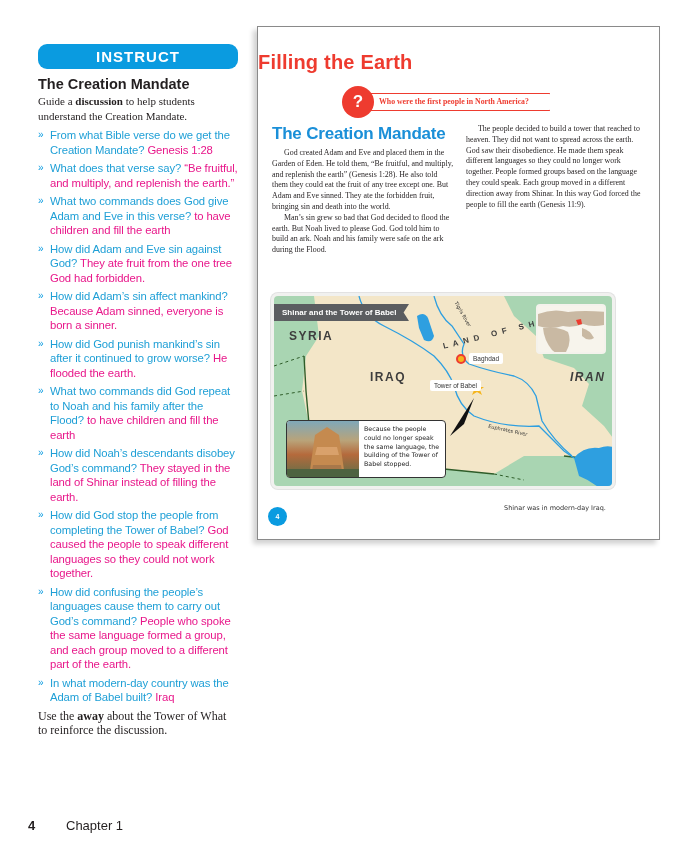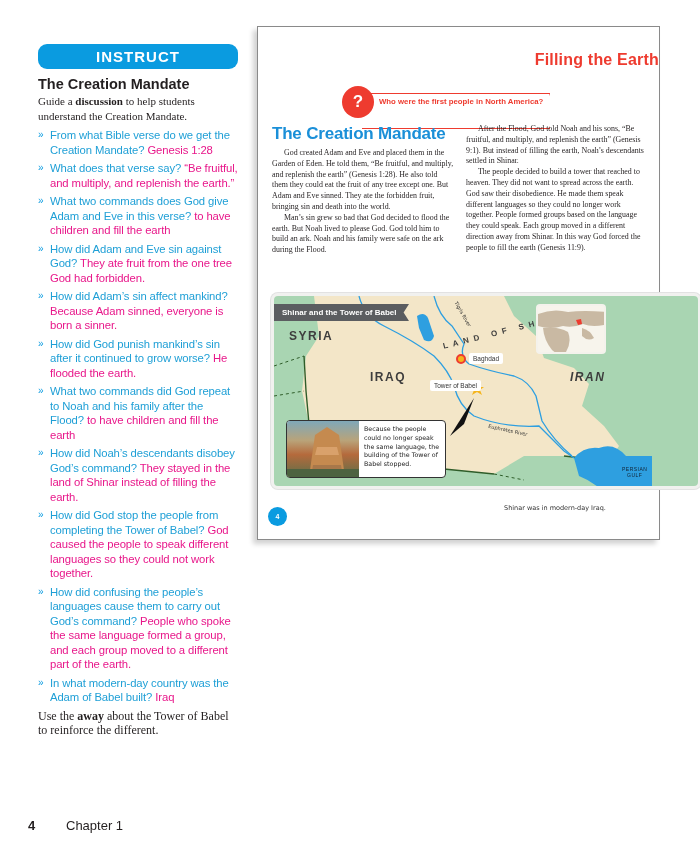--- a/index.html
+++ b/index.html
@@ -26,43 +26,44 @@
   .footer { position: absolute; left: 28px; top: 818px; font-size: 13px; color: #231f20; }
   .footer-num { font-weight: bold; display: inline-block; width: 38px; }
 
   
   .student-page {
     position: absolute; left: 257px; top: 26px; width: 403px; height: 514px;
     background: #fff; border: 1.5px solid #8a8a8a;
     box-shadow: -4px 4px 5px rgba(0,0,0,0.18);
   }
   .sp-title {
-    position: absolute; left: 0; top: 24px; width: 100%; text-align: right;
-    font-size: 16px; font-weight: bold; color: #ee3b2f; letter-spacing: 0.2px;
+    position: absolute; left: 0; top: 24px; width: 100%; text-align: left;
+    font-size: 20px; font-weight: bold; color: #ee3b2f; letter-spacing: 0.2px;
   }
   .question-banner { position: absolute; left: 84px; top: 59px; height: 32px; width: 210px; }
   .q-circle {
     position: absolute; left: 0; top: 0; width: 32px; height: 32px; border-radius: 50%;
     background: #ee3b2f; color: #fff; font-weight: bold; font-size: 17px; text-align: center; line-height: 32px; z-index: 2;
   }
   .q-ribbon {
-    position: absolute; left: 20px; top: 7px; height: 36px; width: 188px;
+    position: absolute; left: 20px; top: 7px; height: 18px; width: 188px;
     border: 1.2px solid #ee3b2f; border-left: none; background: #fff;
     font-size: 7.8px; font-weight: bold; color: #ee3b2f; line-height: 16px; padding-left: 17px;
     clip-path: polygon(0 0, 100% 0, 97% 50%, 100% 100%, 0 100%);
+    font-family: Liberation Serif, serif;
   }
   .sp-cols { position: absolute; left: 14px; top: 97px; width: 376px; display: flex; gap: 12px; }
   .sp-col { flex: 1; }
   .sp-heading { font-size: 17px; font-weight: bold; color: #1a8fd8; margin-bottom: 4px; letter-spacing: -0.2px; }
   .sp-para { font-family: "Liberation Serif", serif; font-size: 7.9px; line-height: 10.8px; text-indent: 12px; color: #231f20; text-align: left; }
   .sp-col.right { padding-top: 0; }
 
   
   .map-frame {
-    position: absolute; left: 13px; top: 266px; width: 430px; height: 196px;
+    position: absolute; left: 13px; top: 266px; width: 344px; height: 196px;
     border-radius: 7px; border: 3px solid #f1f1ef; background: #a9d5b2; overflow: hidden;
     box-shadow: 0 0 0 1px #e2e2e2;
   }
   .map-frame svg { position: absolute; left: 0; top: 0; }
   .map-title-tab {
     position: absolute; left: 0; top: 8px; height: 17px; width: 135px; background: #5b5d60;
     color: #fff; font-size: 8px; font-weight: bold; line-height: 17px; padding-left: 8px;
     clip-path: polygon(0 0, 100% 0, 96% 50%, 100% 100%, 0 100%);
   }
   .map-label { position: absolute; font-weight: bold; color: #3d3d3d; letter-spacing: 1.5px; }
@@ -115,21 +116,21 @@
     <li class="q-item"><span class="q-bullet">»</span><span class="q-text">How did Adam and Eve sin against God?</span> <span class="a-text">They ate fruit from the one tree God had forbidden.</span></li>
     <li class="q-item"><span class="q-bullet">»</span><span class="q-text">How did Adam’s sin affect mankind?</span> <span class="a-text">Because Adam sinned, everyone is born a sinner.</span></li>
     <li class="q-item"><span class="q-bullet">»</span><span class="q-text">How did God punish mankind’s sin after it continued to grow worse?</span> <span class="a-text">He flooded the earth.</span></li>
     <li class="q-item"><span class="q-bullet">»</span><span class="q-text">What two commands did God repeat to Noah and his family after the Flood?</span> <span class="a-text">to have children and fill the earth</span></li>
     <li class="q-item"><span class="q-bullet">»</span><span class="q-text">How did Noah’s descendants disobey God’s command?</span> <span class="a-text">They stayed in the land of Shinar instead of filling the earth.</span></li>
     <li class="q-item"><span class="q-bullet">»</span><span class="q-text">How did God stop the people from completing the Tower of Babel?</span> <span class="a-text">God caused the people to speak different languages so they could not work together.</span></li>
     <li class="q-item"><span class="q-bullet">»</span><span class="q-text">How did confusing the people’s languages cause them to carry out God’s command?</span> <span class="a-text">People who spoke the same language formed a group, and each group moved to a different part of the earth.</span></li>
     <li class="q-item"><span class="q-bullet">»</span><span class="q-text">In what modern-day country was the Adam of Babel built?</span> <span class="a-text">Iraq</span></li>
   </ul>
   <p class="outro">
-    <span>Use the </span><b>away</b><span> about the Tower of Babel to reinforce the different.</span>
+    <span>Use the </span><b>away</b><span> about the Tower of What to reinforce the discussion.</span>
   </p>
 </div>
 
 <div class="footer">
   <span class="footer-num">4</span><span>Chapter 1</span>
 </div>
 
 <div class="student-page">
   <div class="sp-title">Filling the Earth</div>
 
@@ -138,21 +139,20 @@
     <div class="q-ribbon">Who were the first people in North America?</div>
   </div>
 
   <div class="sp-cols">
     <div class="sp-col left">
       <div class="sp-heading">The Creation Mandate</div>
       <p class="sp-para">God created Adam and Eve and placed them in the Garden of Eden. He told them, “Be fruitful, and multiply, and replenish the earth” (Genesis 1:28). He also told them they could eat the fruit of any tree except one. But Adam and Eve sinned. They ate the forbidden fruit, bringing sin and death into the world.</p>
       <p class="sp-para">Man’s sin grew so bad that God decided to flood the earth. But Noah lived to please God. God told him to build an ark. Noah and his family were safe on the ark during the Flood.</p>
     </div>
     <div class="sp-col right">
-      <p class="sp-para">After the Flood, God told Noah and his sons, “Be fruitful, and multiply, and replenish the earth” (Genesis 9:1). But instead of filling the earth, Noah’s descendants settled in Shinar.</p>
       <p class="sp-para">The people decided to build a tower that reached to heaven. They did not want to spread across the earth. God saw their disobedience. He made them speak different languages so they could no longer work together. People formed groups based on the language they could speak. Each group moved in a different direction away from Shinar. In this way God forced the people to fill the earth (Genesis 11:9).</p>
     </div>
   </div>
 
   <div class="map-frame">
     <svg width="378" height="196" viewBox="0 0 378 196">
 
       <path d="M40 0 L230 0 L240 20 L262 40 L270 62 L300 72 L315 88 L308 110 L330 130 L345 150 L335 165 L290 160 L250 160 L220 178 L160 172 L80 150 L35 128 L28 95 L32 60 L45 40 Z" fill="#f3e6c8"></path>
 
       <path d="M35 128 L80 150 L160 172 L220 178" fill="none" stroke="#2f5d2a" stroke-width="1.6"></path>

